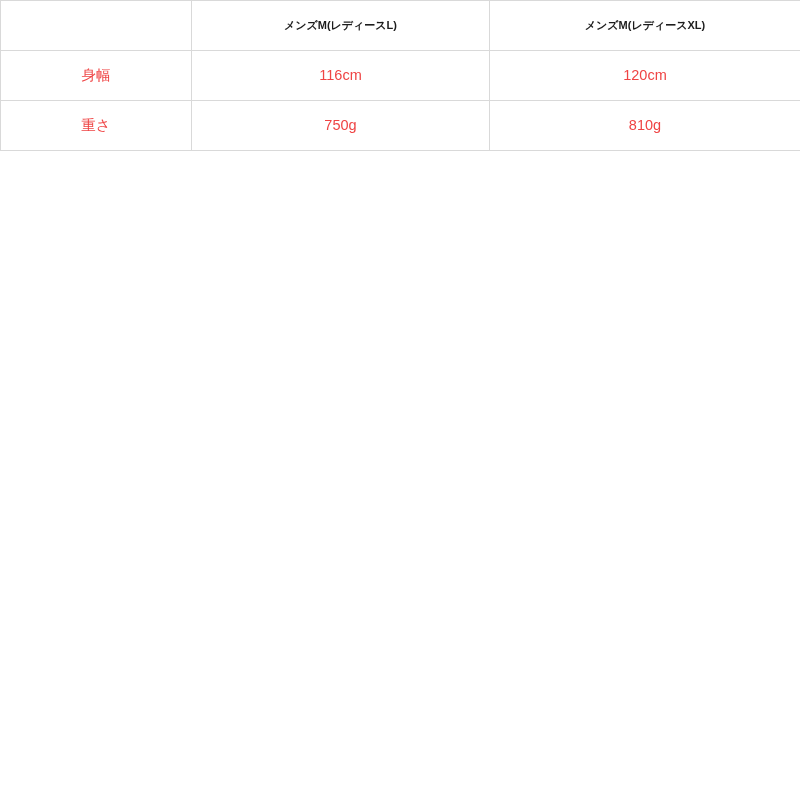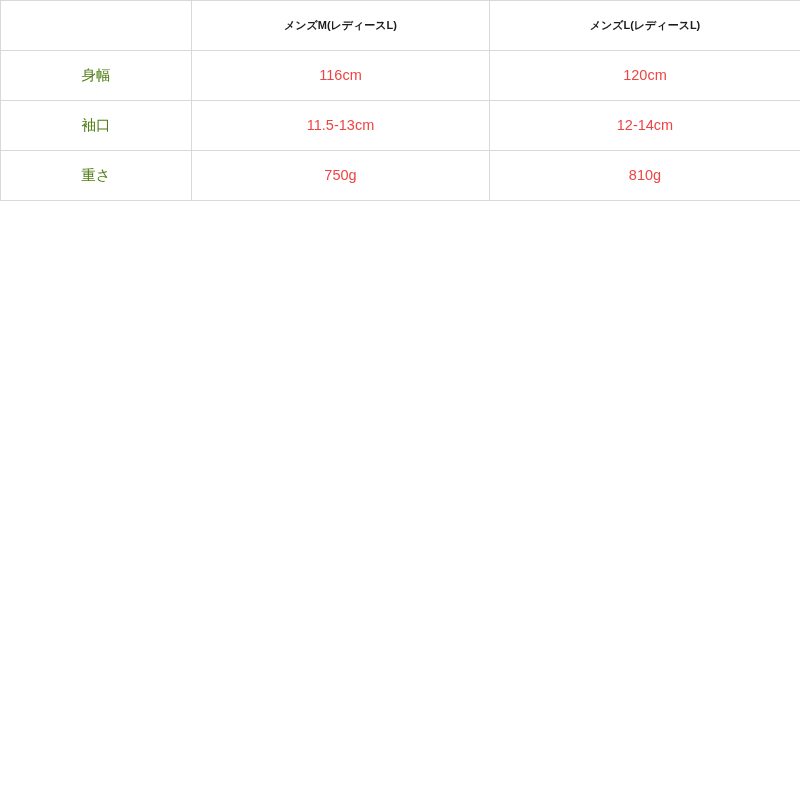--- a/index.html
+++ b/index.html
@@ -47,50 +47,45 @@
     font-size: 11px;
     color: #1c1c1c;
     background: #ffffff;
   }
   table.size-table thead th.corner {
     border-left: 1px solid #d9d9d9;
   }
   table.size-table tbody th.row-head {
     font-weight: normal;
     font-size: 14.5px;
-    color: #4d7c0f;
+    color: #ef4444;
   }
 </style>
 </head>
 <body>
 
 <div class="sheet">
   <table class="size-table">
     <colgroup>
       <col class="c0">
       <col class="c1">
       <col class="c2">
     </colgroup>
     <thead>
       <tr>
         <th class="corner"></th>
         <th>メンズM(レディースL)</th>
-        <th>メンズL(レディースL)</th>
+        <th>メンズM(レディースXL)</th>
       </tr>
     </thead>
     <tbody>
       <tr>
         <th class="row-head">身幅</th>
         <td>116cm</td>
         <td>120cm</td>
-      </tr>
-      <tr>
-        <th class="row-head">袖口</th>
-        <td>11.5-13cm</td>
-        <td>12-14cm</td>
       </tr>
       <tr>
         <th class="row-head">重さ</th>
         <td>750g</td>
         <td>810g</td>
       </tr>
     </tbody>
   </table>
 </div>
 

